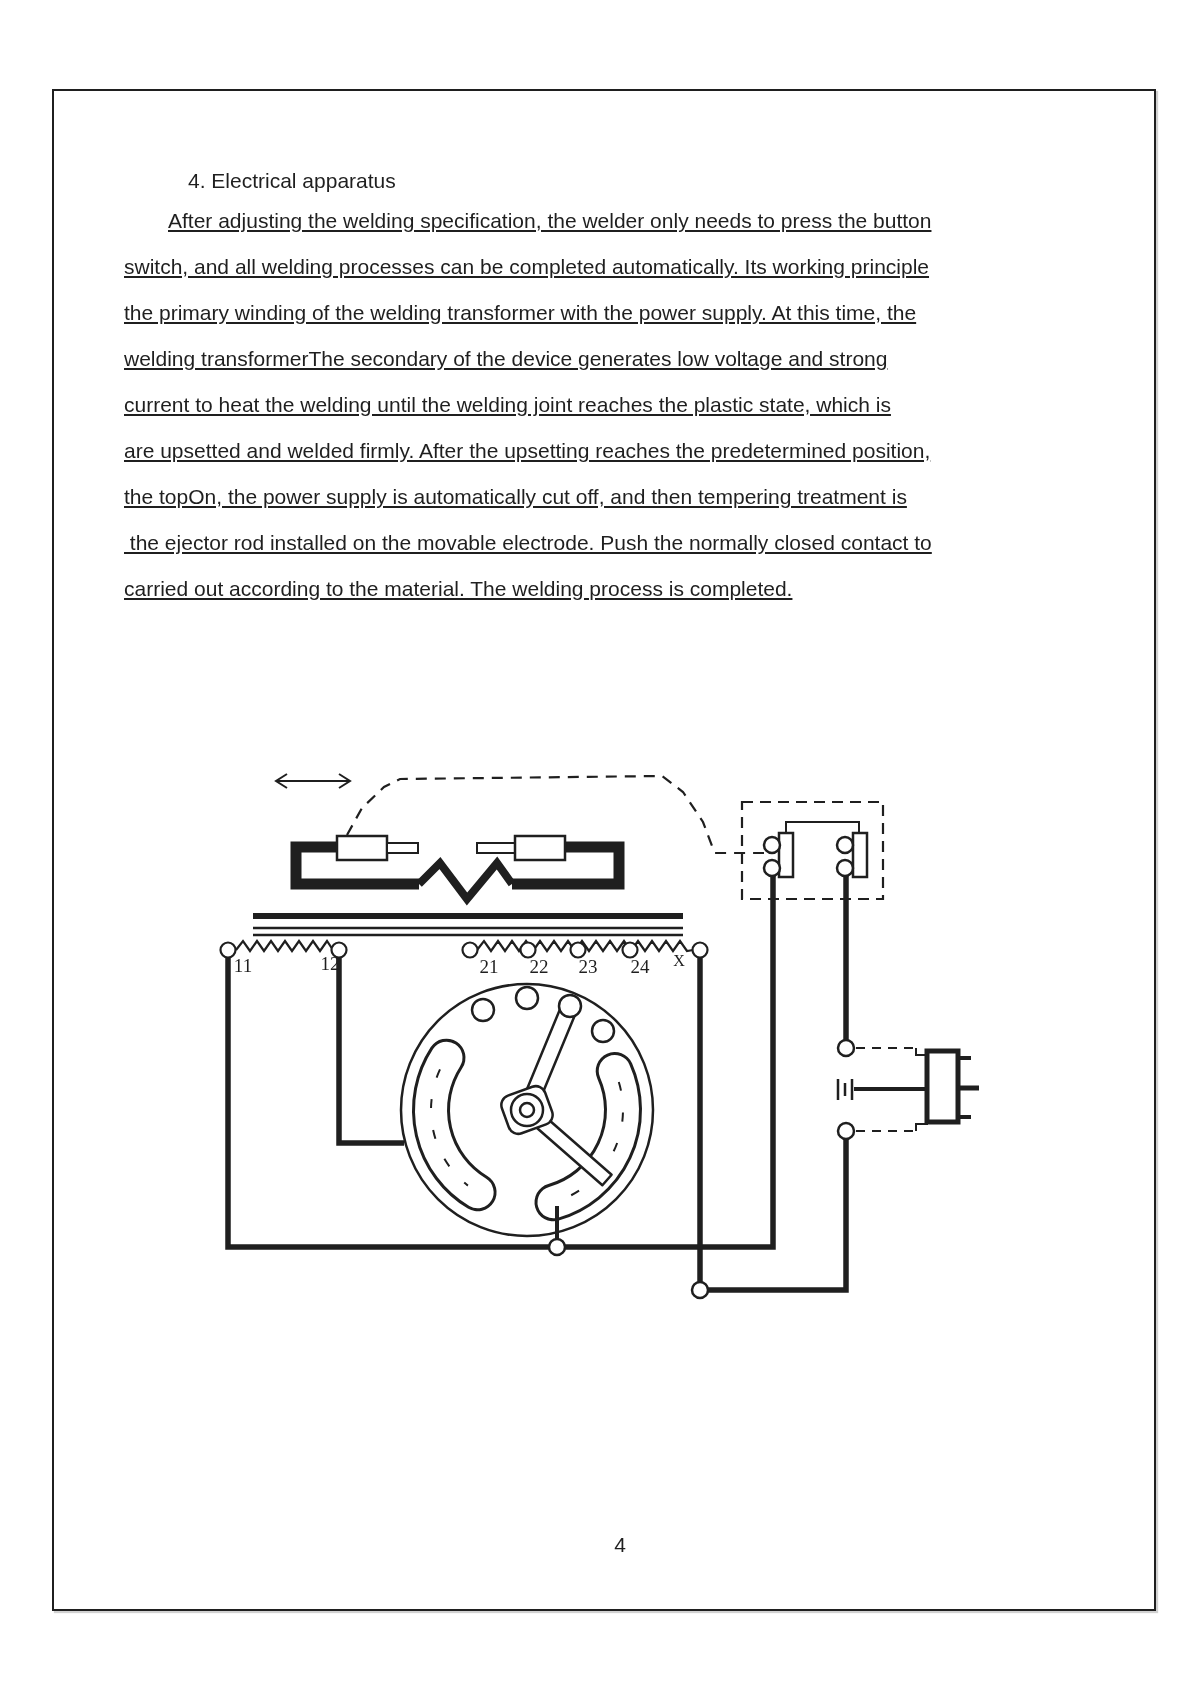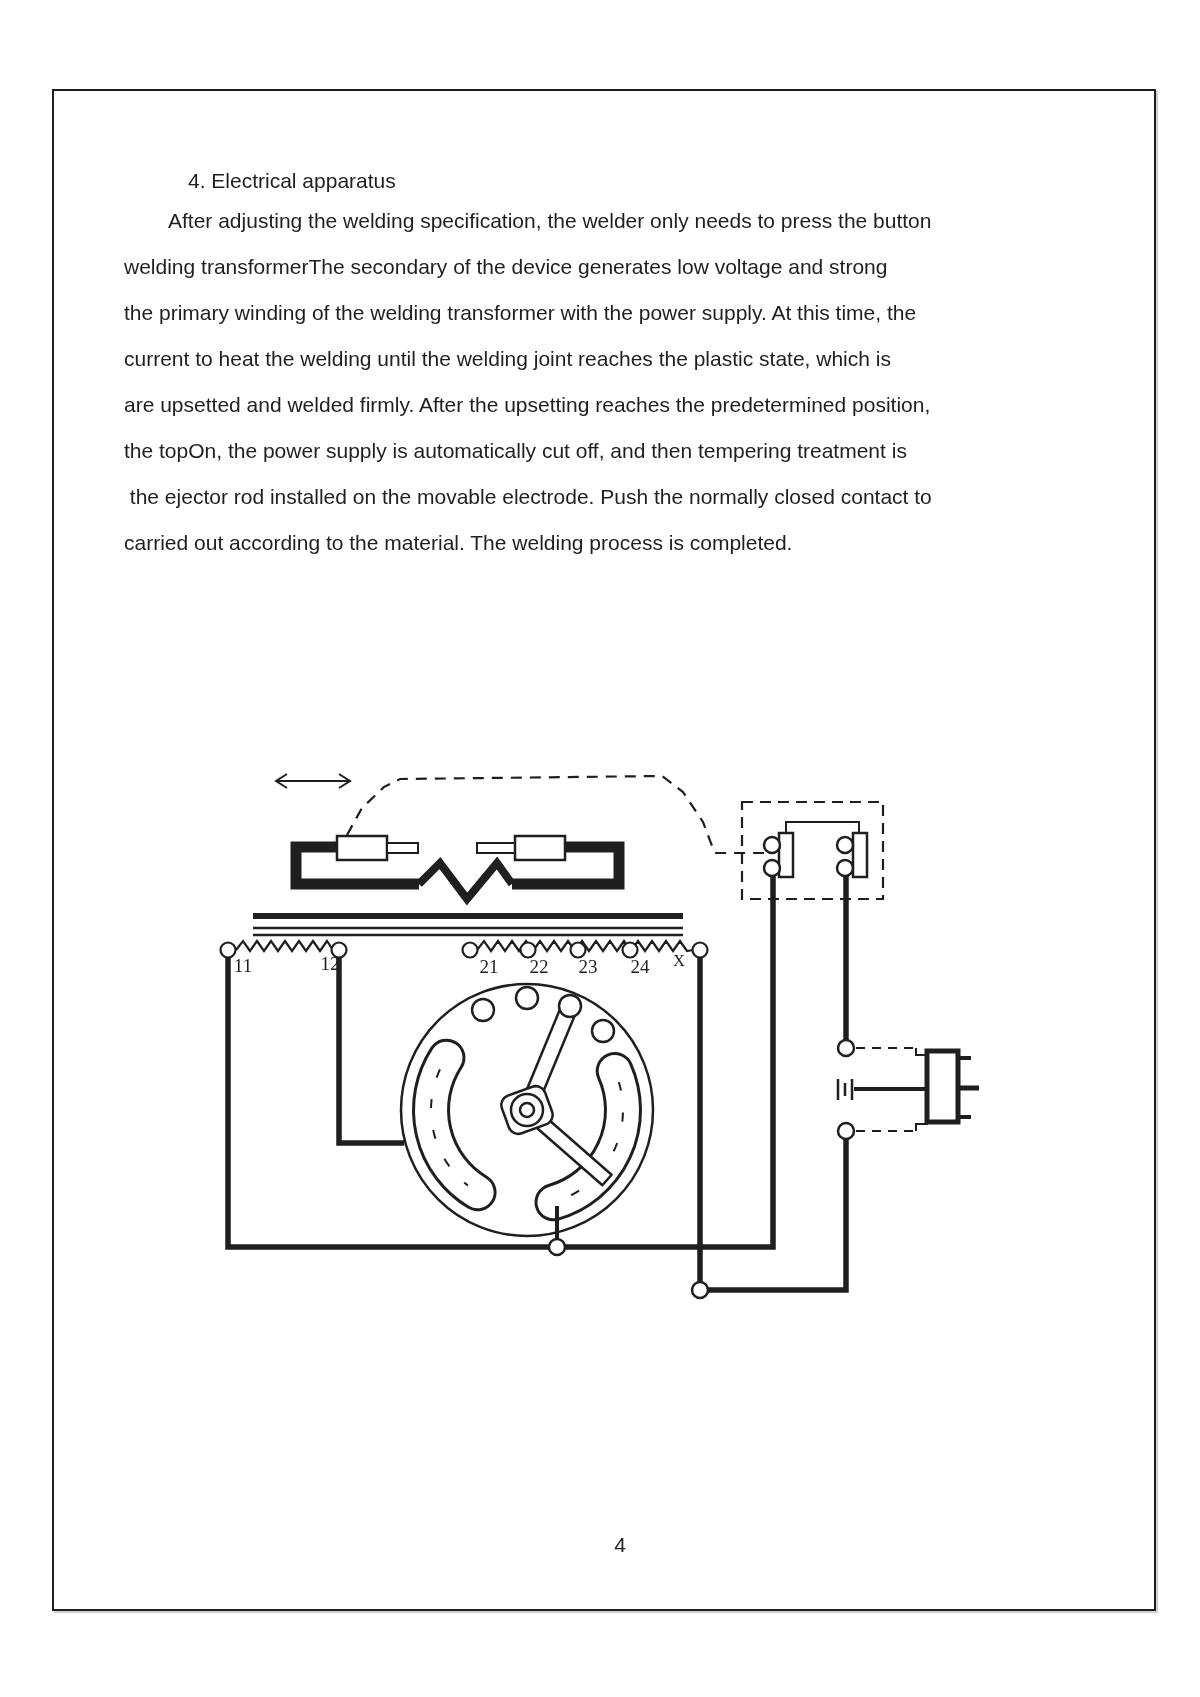--- a/index.html
+++ b/index.html
@@ -2,42 +2,43 @@
 <html><head>
 <meta charset="utf-8">
 <style>
   html,body{margin:0;padding:0;background:#ffffff;}
   .page{position:relative;width:1200px;height:1697px;background:#ffffff;overflow:hidden;
         font-family:"Liberation Sans",sans-serif;color:#1f1f1f;}
   .page-border{position:absolute;left:52px;top:89px;width:1100px;height:1518px;
                border:2px solid #1f1f1f;box-shadow:2px 2px 1px rgba(0,0,0,0.18);}
   .heading{position:absolute;left:168px;top:158px;height:46px;line-height:46px;
            font-size:21px;white-space:pre;margin-left:20px;}
-  .para{position:absolute;left:124px;top:198px;width:920px;}
+  .para{position:absolute;left:124px;top:198px;width:920px;text-decoration:underline;}
   .para-line{height:46px;line-height:46px;font-size:21px;white-space:pre;}
   .para-line.indent{text-indent:44px;}
   .page-number{position:absolute;left:560px;top:1524px;width:120px;text-align:center;
                height:42px;line-height:42px;font-size:21px;}
   .diagram-svg{position:absolute;left:0;top:0;}
   .lbl{font-family:"Liberation Serif",serif;font-size:19px;fill:#1f1f1f;}
   .lbl-small{font-family:"Liberation Serif",serif;font-size:16px;fill:#1f1f1f;}
 </style>
 </head>
 <body>
 
 <div class="page">
 
   <div class="page-border"></div>
 
   <div class="heading">4. Electrical apparatus</div>
 
   <div class="para">
     <div class="para-line indent">After adjusting the welding specification, the welder only needs to press the button</div>
+    <div class="para-line">switch, and all welding processes can be completed automatically. Its working principle</div>
+    <div class="para-line">the primary winding of the welding transformer with the power supply. At this time, the</div>
     <div class="para-line">welding transformerThe secondary of the device generates low voltage and strong</div>
-    <div class="para-line">the primary winding of the welding transformer with the power supply. At this time, the</div>
     <div class="para-line">current to heat the welding until the welding joint reaches the plastic state, which is</div>
     <div class="para-line">are upsetted and welded firmly. After the upsetting reaches the predetermined position,</div>
     <div class="para-line">the topOn, the power supply is automatically cut off, and then tempering treatment is</div>
     <div class="para-line"> the ejector rod installed on the movable electrode. Push the normally closed contact to</div>
     <div class="para-line">carried out according to the material. The welding process is completed.</div>
   </div>
 
   <svg class="diagram-svg" width="1200" height="1697" viewBox="0 0 1200 1697">
 
     <g stroke="#1f1f1f" stroke-width="2" fill="none">

